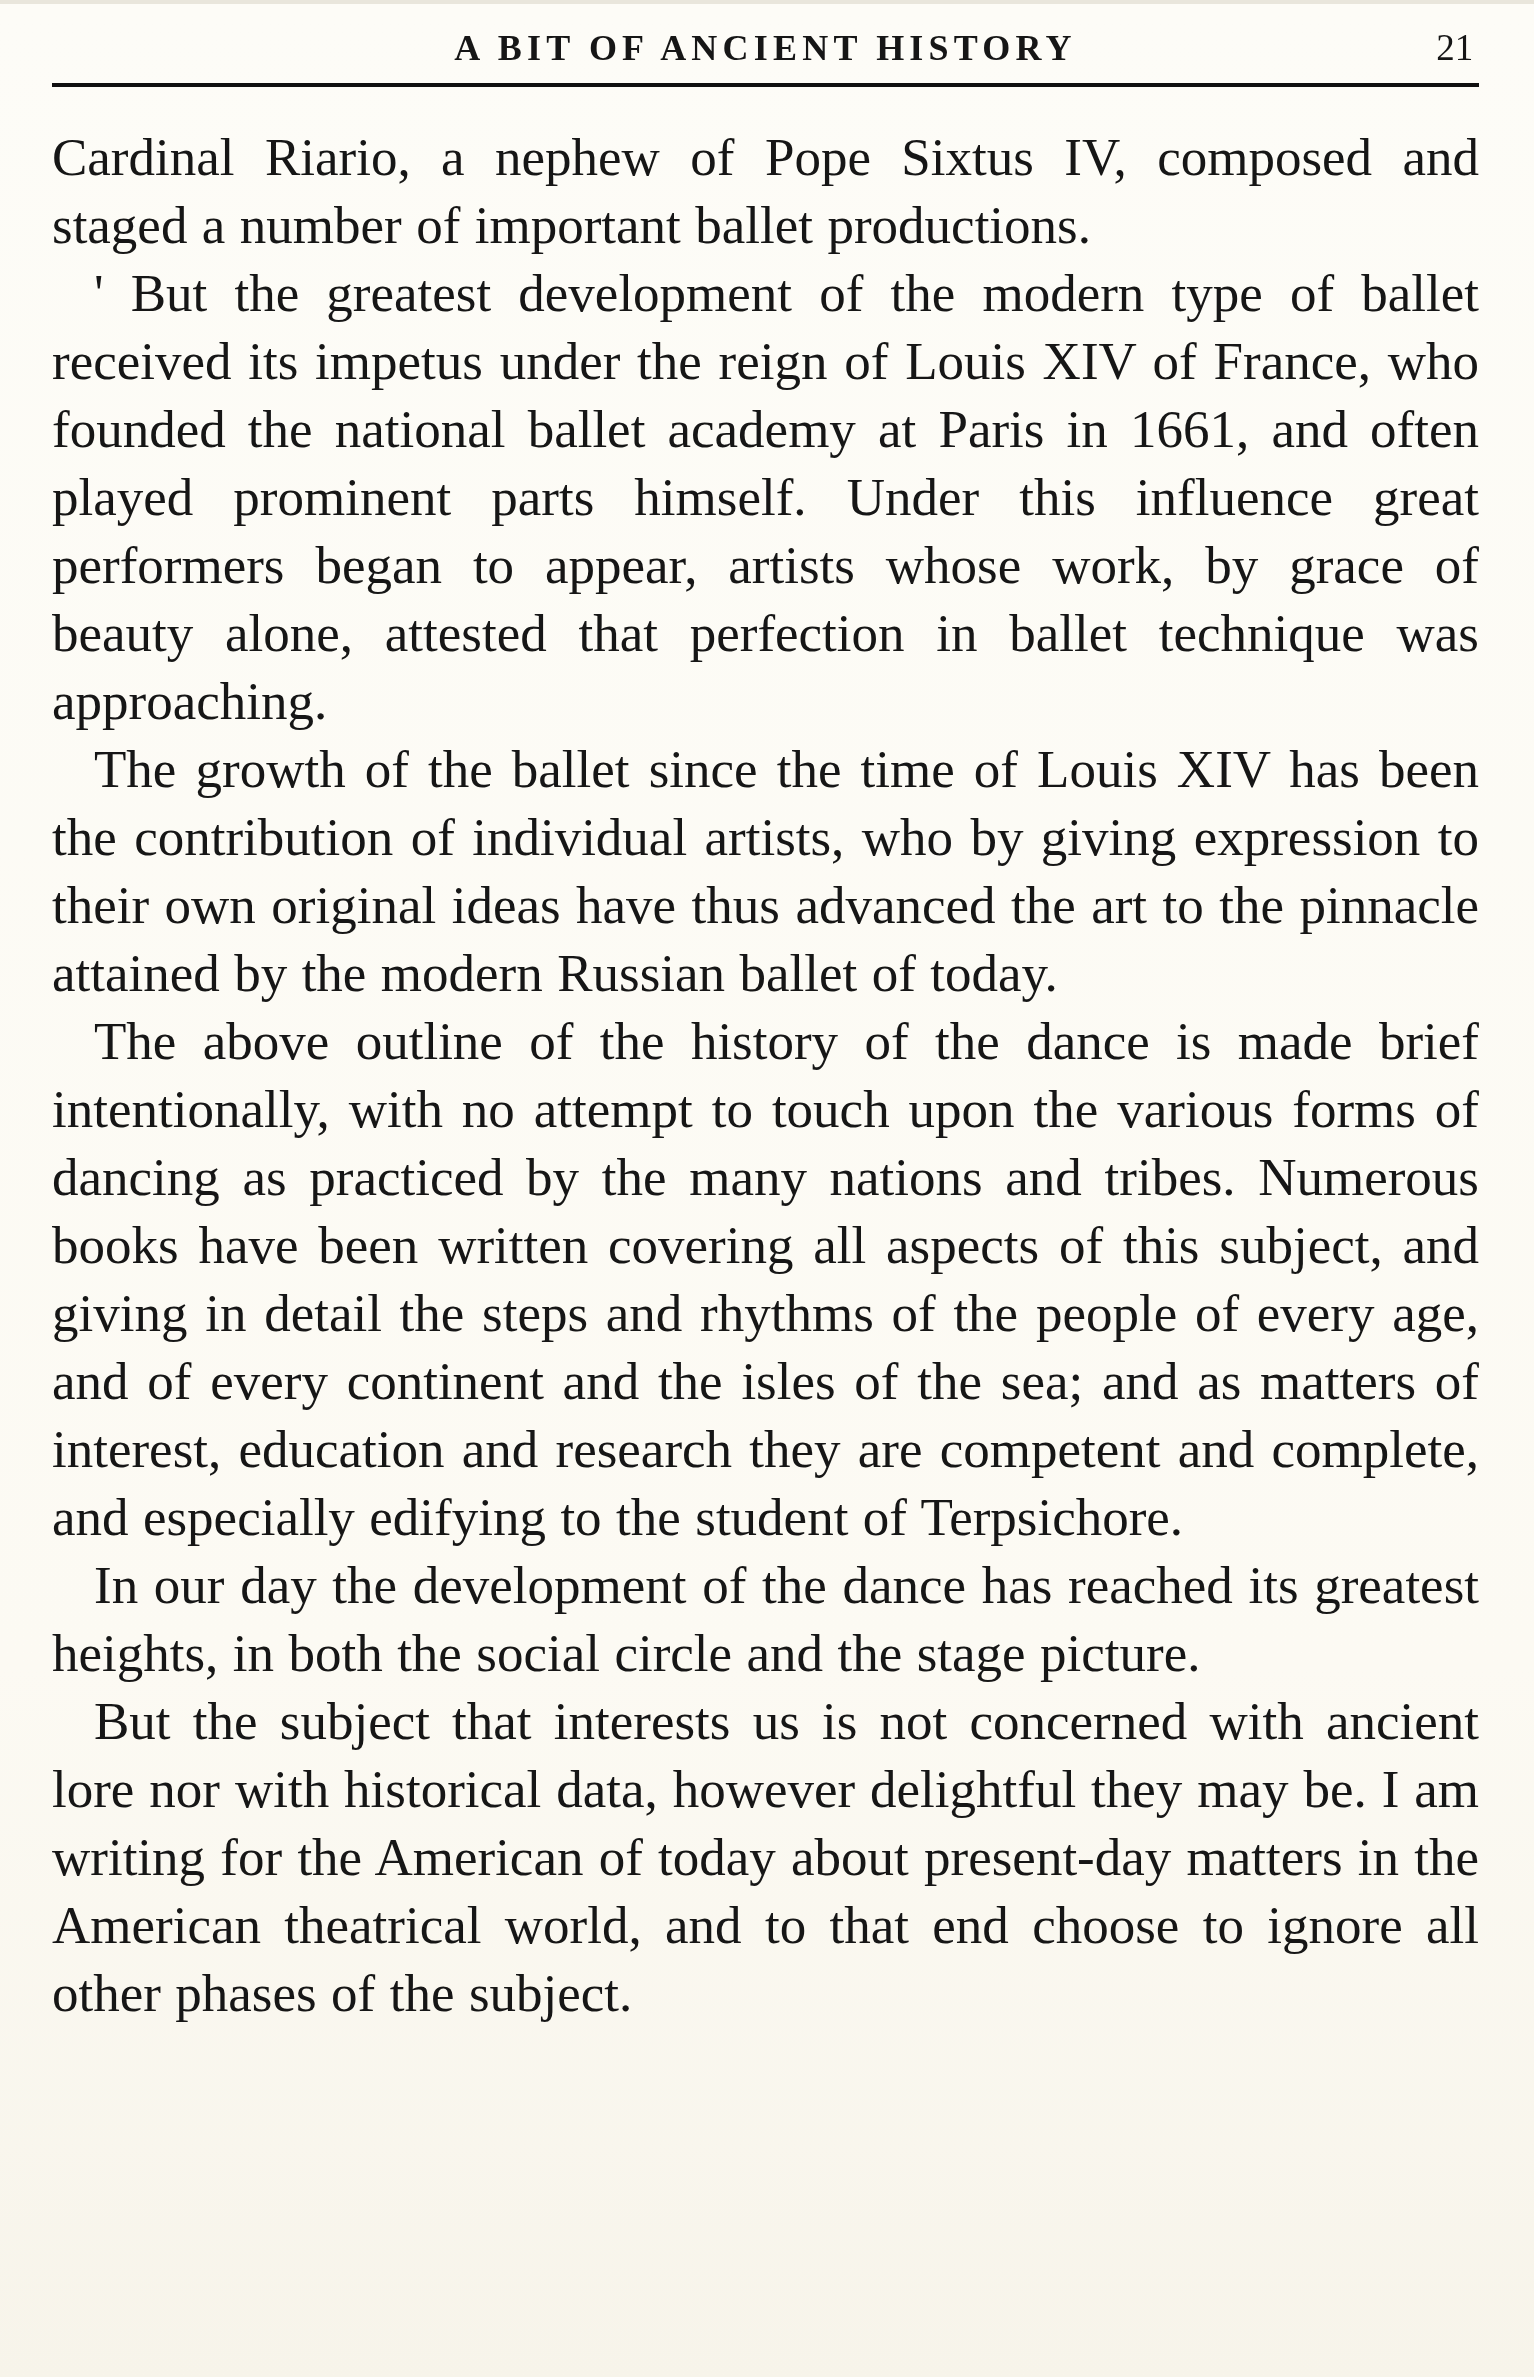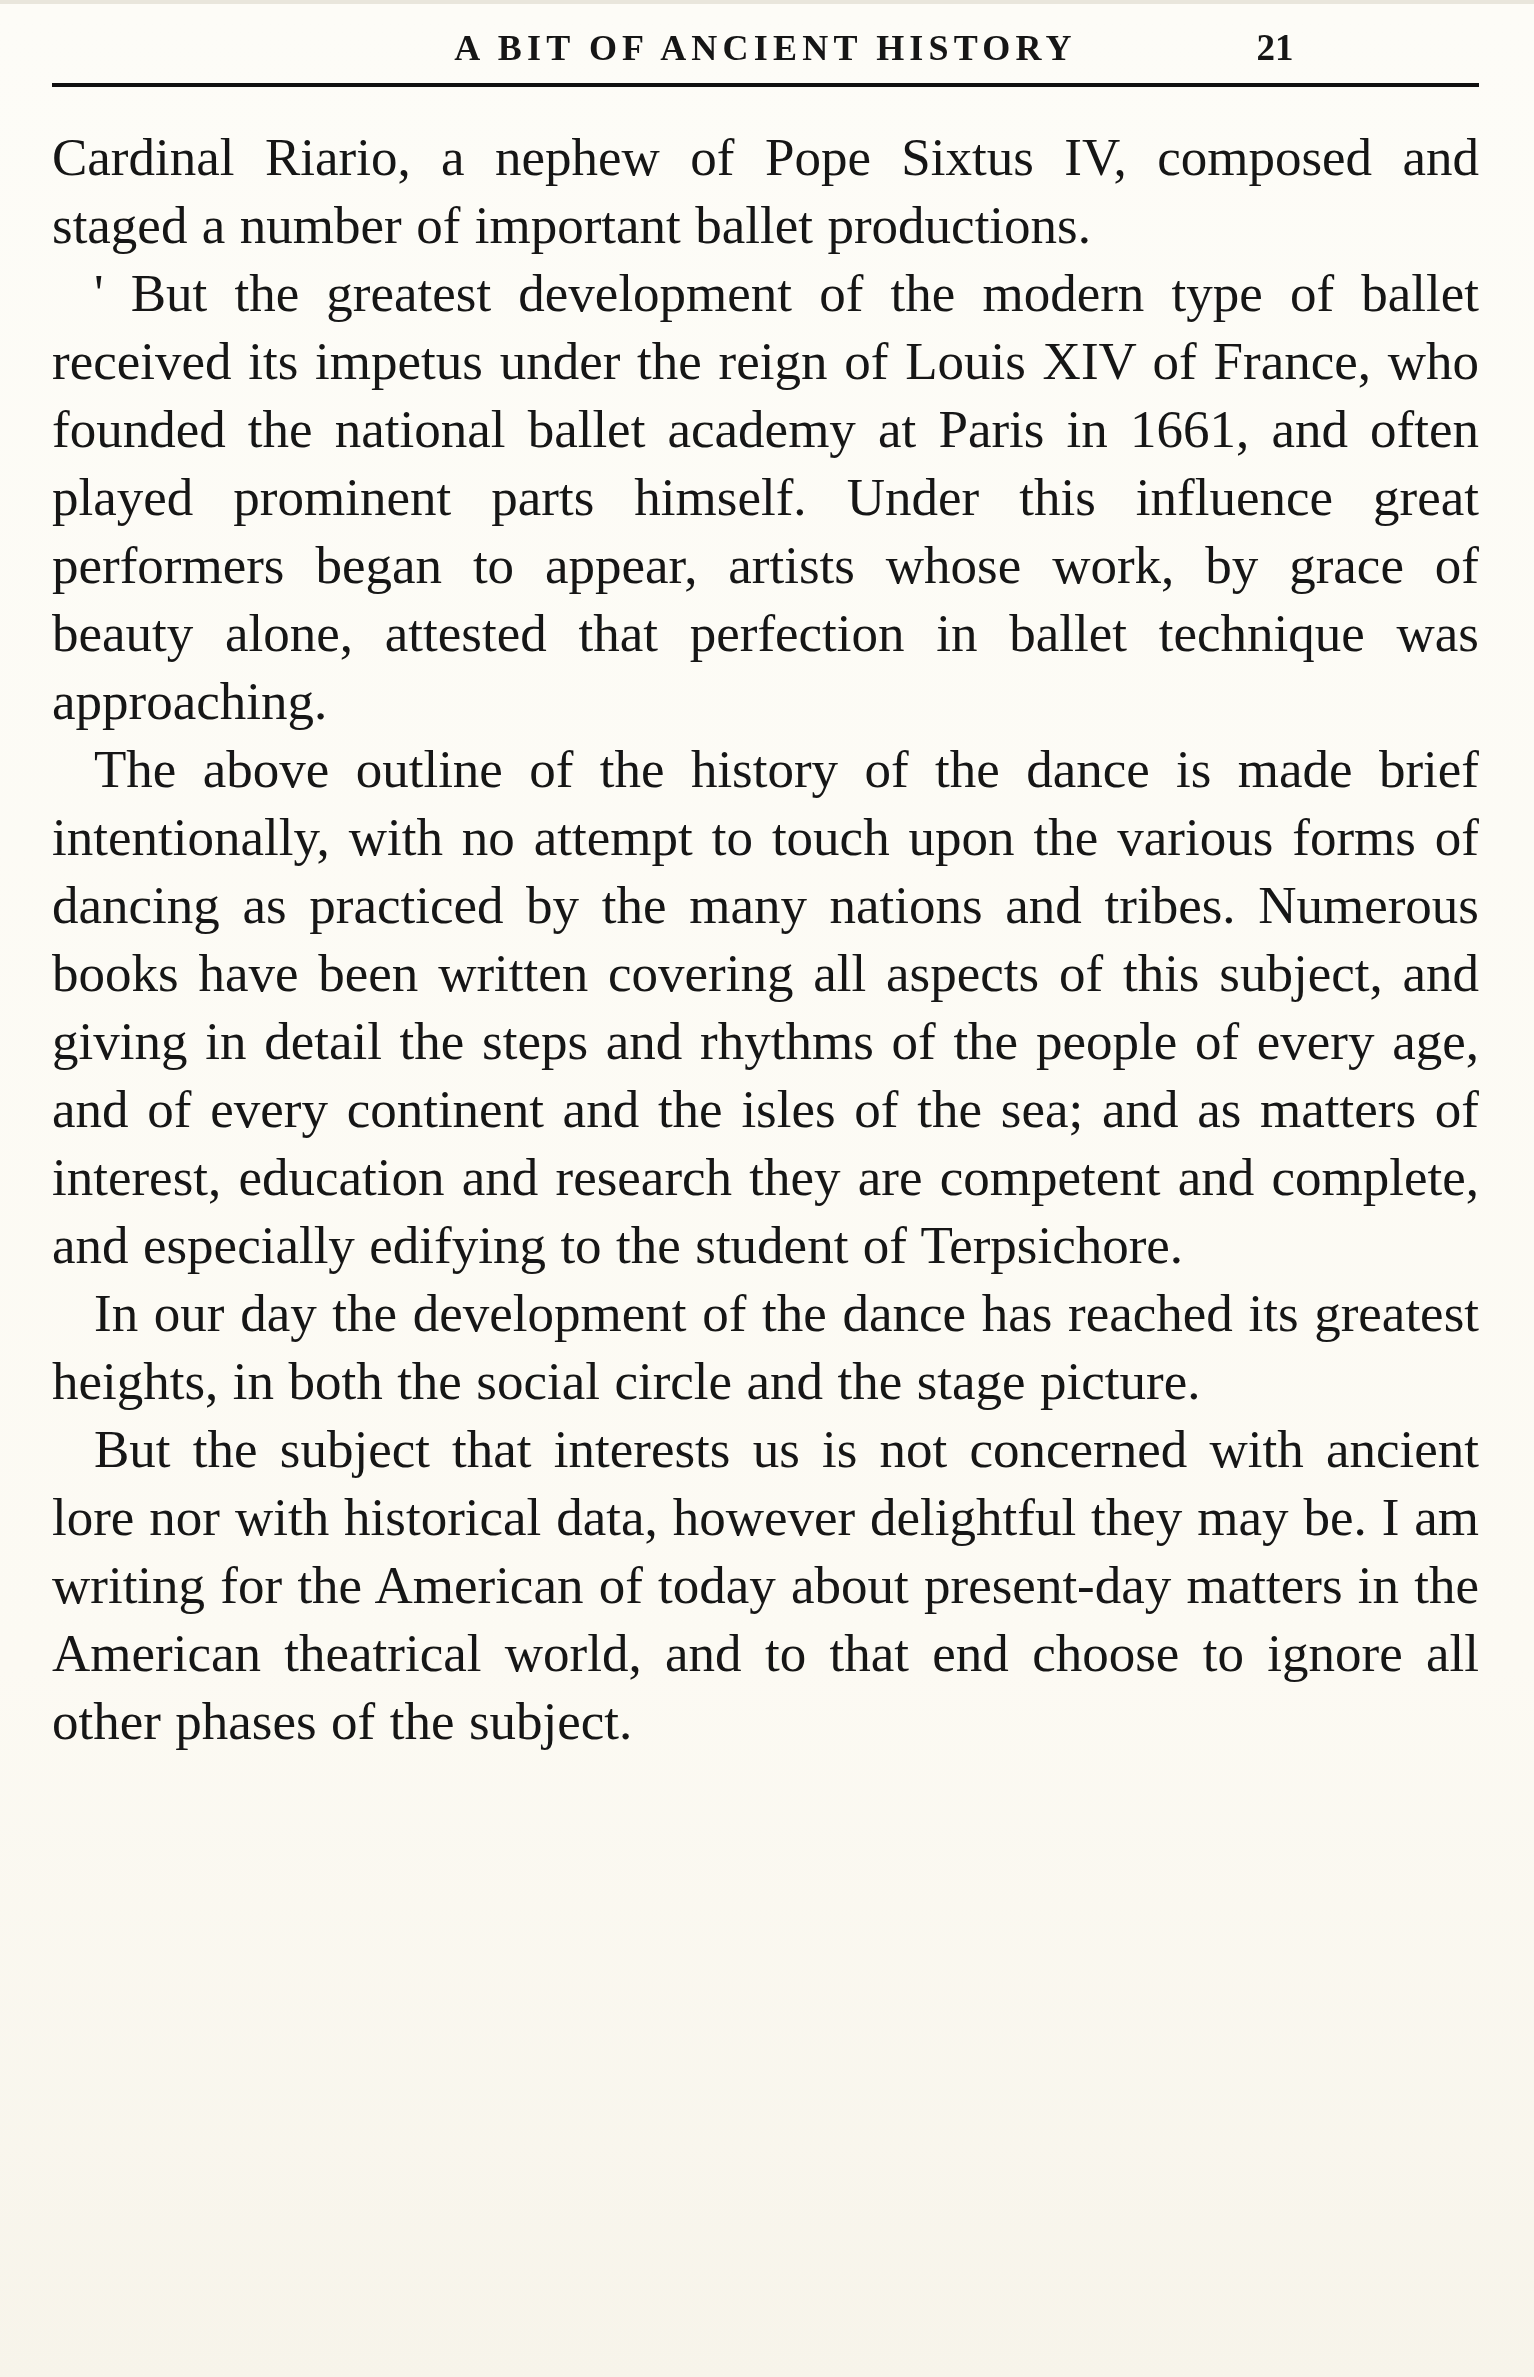--- a/index.html
+++ b/index.html
@@ -27,23 +27,23 @@
   }
   .running-header .spacer { min-height: 0.6px; }
   .header-title {
     font-weight: bold;
     font-size: 36px;
     letter-spacing: 5.2px;
     text-align: center;
     white-space: nowrap;
   }
   .page-number {
-    font-weight: bold;
+    font-weight: normal;
     font-size: 37px;
-    text-align: center;
+    text-align: right;
   }
   .header-rule {
     border: 0;
     border-top: 4px solid #101010;
     margin: 14px 0 0 0;
   }
   .content {
     margin-top: 36px;
     font-size: 53px;
     line-height: 68px;
@@ -70,19 +70,20 @@
     <span class="spacer"></span>
     <span class="header-title">A BIT OF ANCIENT HISTORY</span>
     <span class="page-number">21</span>
   </div>
 
   <hr class="header-rule">
 
   <div class="content">
     <p class="no-indent">Cardinal Riario, a nephew of Pope Sixtus IV, composed and staged a number of important ballet productions.</p>
     <p class="indent">' But the greatest development of the modern type of ballet received its impetus under the reign of Louis XIV of France, who founded the national ballet academy at Paris in 1661, and often played prominent parts himself. Under this influence great performers began to appear, artists whose work, by grace of beauty alone, attested that perfection in ballet technique was approaching.</p>
+    <p class="indent">The growth of the ballet since the time of Louis XIV has been the contribution of individual artists, who by giving expression to their own original ideas have thus advanced the art to the pinnacle attained by the modern Russian ballet of today.</p>
     <p class="indent">The above outline of the history of the dance is made brief intentionally, with no attempt to touch upon the various forms of dancing as practiced by the many nations and tribes. Numerous books have been written covering all aspects of this subject, and giving in detail the steps and rhythms of the people of every age, and of every continent and the isles of the sea; and as matters of interest, education and research they are competent and complete, and especially edifying to the student of Terpsichore.</p>
     <p class="indent">In our day the development of the dance has reached its greatest heights, in both the social circle and the stage picture.</p>
     <p class="indent">But the subject that interests us is not concerned with ancient lore nor with historical data, however delightful they may be.  I am writing for the American of today about present-day matters in the American theatrical world, and to that end choose to ignore all other phases of the subject.</p>
   </div>
 
 </div>
 
 
 </body></html>

